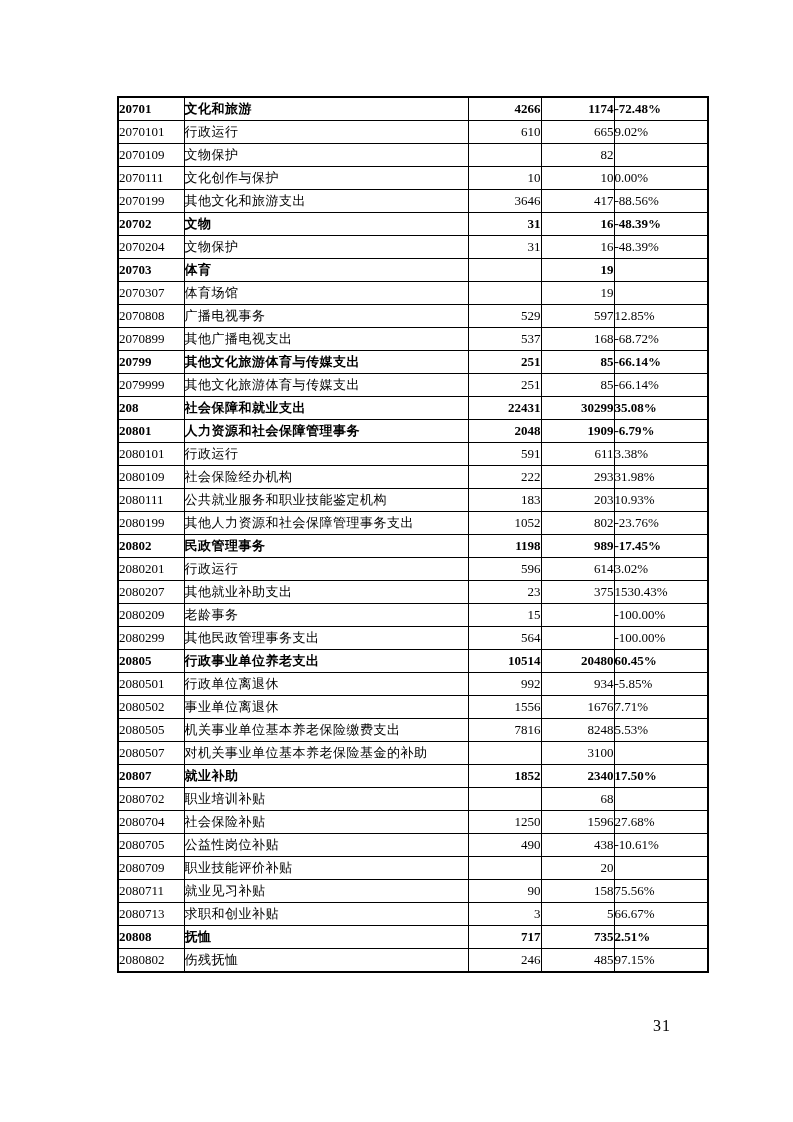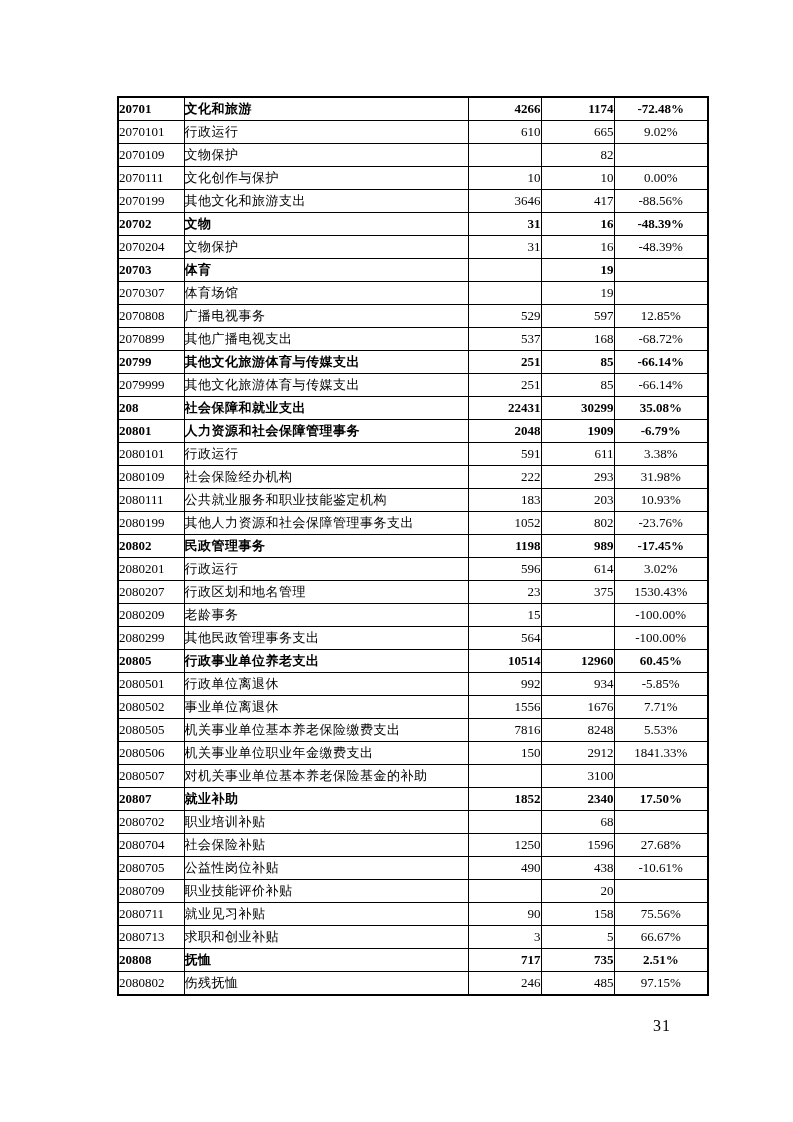--- a/index.html
+++ b/index.html
@@ -29,21 +29,21 @@
     font-size: 13px;
     line-height: 22px;
     vertical-align: middle;
     padding: 0;
     overflow: hidden;
     white-space: nowrap;
   }
   td.cell-code { padding-left: 8px; }
   td.cell-name { padding-left: 7px; letter-spacing: 0.5px; }
   td.cell-num  { text-align: right; padding-right: 7px; }
-  td.cell-pct  { text-align: center; padding-right: 7px; }
+  td.cell-pct  { text-align: left; padding-right: 7px; }
   tr.section-row td { font-weight: bold; }
   .page-number {
     position: absolute;
     left: 653px; top: 1017px;
     font-size: 16px;
     letter-spacing: 1px;
   }
 </style>
 </head>
 <body>
@@ -201,21 +201,21 @@
         </tr>
         <tr>
           <td class="cell-code">2080201</td>
           <td class="cell-name">行政运行</td>
           <td class="cell-num">596</td>
           <td class="cell-num">614</td>
           <td class="cell-pct">3.02%</td>
         </tr>
         <tr>
           <td class="cell-code">2080207</td>
-          <td class="cell-name">行政区划和地名管理</td>
+          <td class="cell-name">其他就业补助支出</td>
           <td class="cell-num">23</td>
           <td class="cell-num">375</td>
           <td class="cell-pct">1530.43%</td>
         </tr>
         <tr>
           <td class="cell-code">2080209</td>
           <td class="cell-name">老龄事务</td>
           <td class="cell-num">15</td>
           <td class="cell-num"></td>
           <td class="cell-pct">-100.00%</td>
@@ -224,21 +224,21 @@
           <td class="cell-code">2080299</td>
           <td class="cell-name">其他民政管理事务支出</td>
           <td class="cell-num">564</td>
           <td class="cell-num"></td>
           <td class="cell-pct">-100.00%</td>
         </tr>
         <tr class="section-row">
           <td class="cell-code">20805</td>
           <td class="cell-name">行政事业单位养老支出</td>
           <td class="cell-num">10514</td>
-          <td class="cell-num">12960</td>
+          <td class="cell-num">20480</td>
           <td class="cell-pct">60.45%</td>
         </tr>
         <tr>
           <td class="cell-code">2080501</td>
           <td class="cell-name">行政单位离退休</td>
           <td class="cell-num">992</td>
           <td class="cell-num">934</td>
           <td class="cell-pct">-5.85%</td>
         </tr>
         <tr>
@@ -249,27 +249,20 @@
           <td class="cell-pct">7.71%</td>
         </tr>
         <tr>
           <td class="cell-code">2080505</td>
           <td class="cell-name">机关事业单位基本养老保险缴费支出</td>
           <td class="cell-num">7816</td>
           <td class="cell-num">8248</td>
           <td class="cell-pct">5.53%</td>
         </tr>
         <tr>
-          <td class="cell-code">2080506</td>
-          <td class="cell-name">机关事业单位职业年金缴费支出</td>
-          <td class="cell-num">150</td>
-          <td class="cell-num">2912</td>
-          <td class="cell-pct">1841.33%</td>
-        </tr>
-        <tr>
           <td class="cell-code">2080507</td>
           <td class="cell-name">对机关事业单位基本养老保险基金的补助</td>
           <td class="cell-num"></td>
           <td class="cell-num">3100</td>
           <td class="cell-pct"></td>
         </tr>
         <tr class="section-row">
           <td class="cell-code">20807</td>
           <td class="cell-name">就业补助</td>
           <td class="cell-num">1852</td>

